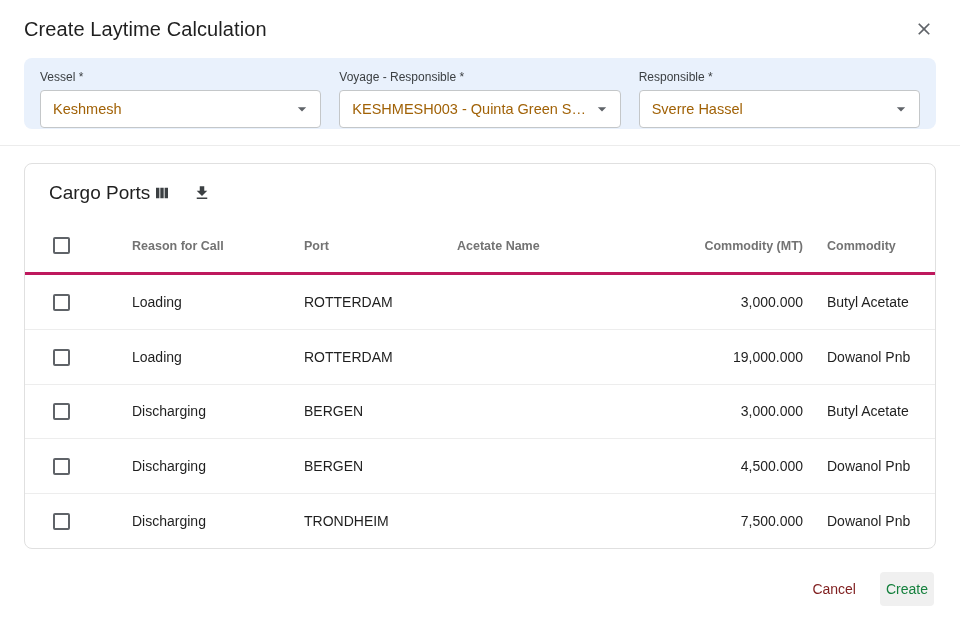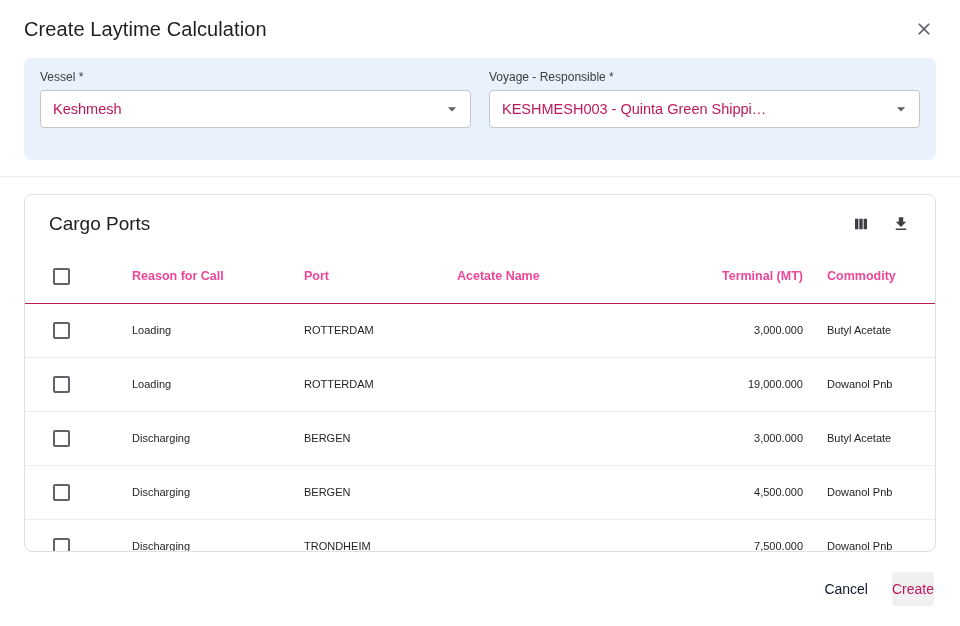--- a/index.html
+++ b/index.html
@@ -21,63 +21,63 @@
   .close-btn {
     background: none; border: none; cursor: pointer; padding: 4px;
     display: flex; align-items: center; justify-content: center;
   }
 
   
   .filters-panel {
     margin: 2px 24px 0;
     background: #e9f1fc;
     border-radius: 8px;
-    padding: 12px 16px 32px;
+    padding: 12px 16px 1px;
     display: flex; gap: 18px;
   }
   .field { flex: 1; min-width: 0; }
   .field-label { display: block; font-size: 12px; color: #3c4043; margin-bottom: 6px; }
   .select {
     height: 38px; background: #ffffff;
     border: 1px solid #c4c7c9; border-radius: 4px;
     display: flex; align-items: center; justify-content: space-between;
     padding: 0 8px 0 12px; cursor: pointer;
   }
   .select-value {
-    font-size: 14.5px; color: #be185d;
+    font-size: 14.5px; color: #a16207;
     white-space: nowrap; overflow: hidden; text-overflow: ellipsis;
   }
   .select-arrow { flex: 0 0 auto; display: flex; align-items: center; }
 
   .section-divider { margin-top: 16px; height: 1px; background: #ececec; width: 100%; }
 
   
   .card {
     margin: 17px 24px 0;
     border: 1px solid #e0e0e0;
     border-radius: 8px;
     overflow: hidden;
   }
   .card-header {
-    display: flex; justify-content: space-between; align-items: center;
+    display: flex; align-items: center;
     padding: 17px 22px 14px 24px;
   }
   .card-title { font-size: 19px; font-weight: 400; color: #1f1f1f; }
   .card-actions { display: flex; gap: 16px; align-items: center; }
   .icon-btn { background: none; border: none; cursor: pointer; padding: 3px; display: flex; }
 
   
   table { width: 100%; border-collapse: collapse; table-layout: fixed; }
   th {
-    font-size: 12.5px; font-weight: 700; color: #ec4899;
+    font-size: 12.5px; font-weight: 700; color: #737373;
     text-align: left; padding: 18px 12px;
-    border-bottom: 1px solid #be185d;
+    border-bottom: 3px solid #be185d;
   }
   td {
-    font-size: 11px; color: #1f1f1f;
+    font-size: 14px; color: #1f1f1f;
     padding: 18px 12px;
     border-bottom: 1px solid #ededed;
   }
   tbody tr:last-child td { border-bottom: none; }
   .col-check  { width: 95px; }
   .col-reason { width: 172px; }
   .col-port   { width: 153px; }
   .col-term   { width: 210px; }
   .col-qty    { width: 160px; }
   .col-comm   { width: auto; }
@@ -91,29 +91,29 @@
   }
 
   
   .dialog-footer {
     display: flex; justify-content: flex-end; align-items: center;
     gap: 14px; padding: 20px 26px;
     margin-top: auto;
   }
   .btn-text {
     background: none; border: none; cursor: pointer;
-    color: #0f172a; font-size: 14px; font-weight: 500;
+    color: #7f1d1d; font-size: 14px; font-weight: 500;
     font-family: "Liberation Sans", sans-serif;
     padding: 8px 10px;
   }
   .btn-disabled {
     background: #f0f0f0; border: none;
-    color: #be185d; font-size: 14px; font-weight: 500;
+    color: #15803d; font-size: 14px; font-weight: 500;
     font-family: "Liberation Sans", sans-serif;
-    border-radius: 4px; padding: 9px 0;
+    border-radius: 4px; padding: 9px 6px;
   }
 </style>
 </head>
 <body>
 
 <div class="dialog">
 
   <div class="dialog-header">
     <div class="dialog-title">Create Laytime Calculation</div>
     <button class="close-btn" aria-label="Close">
@@ -142,20 +142,31 @@
       <div class="select">
         <span class="select-value">KESHMESH003 - Quinta Green Shippi…</span>
         <span class="select-arrow">
           <svg viewBox="0 0 24 24" width="20" height="20" fill="#5f6368">
               <path d="M7 10l5 5 5-5z"></path>
             </svg>
         </span>
       </div>
     </div>
 
+    <div class="field">
+      <label class="field-label">Responsible *</label>
+      <div class="select">
+        <span class="select-value">Sverre Hassel</span>
+        <span class="select-arrow">
+          <svg viewBox="0 0 24 24" width="20" height="20" fill="#5f6368">
+              <path d="M7 10l5 5 5-5z"></path>
+            </svg>
+        </span>
+      </div>
+    </div>
 
   </div>
 
   <div class="section-divider"></div>
 
   <div class="card">
     <div class="card-header">
       <div class="card-title">Cargo Ports</div>
       <div class="card-actions">
         <button class="icon-btn" aria-label="Columns">
@@ -179,21 +190,21 @@
         <col class="col-term">
           <col class="col-qty">
           <col class="col-comm">
       </colgroup>
       <thead>
         <tr>
           <th class="check-cell"><span class="checkbox"></span></th>
           <th>Reason for Call</th>
           <th>Port</th>
           <th>Acetate Name</th>
-          <th class="qty">Terminal (MT)</th>
+          <th class="qty">Commodity (MT)</th>
           <th>Commodity</th>
         </tr>
       </thead>
       <tbody>
         <tr>
           <td class="check-cell"><span class="checkbox"></span></td>
           <td>Loading</td>
           <td>ROTTERDAM</td>
           <td></td>
           <td class="qty">3,000.000</td>

